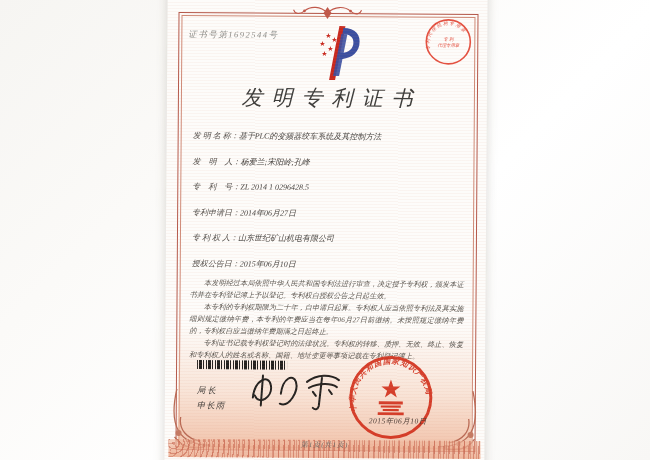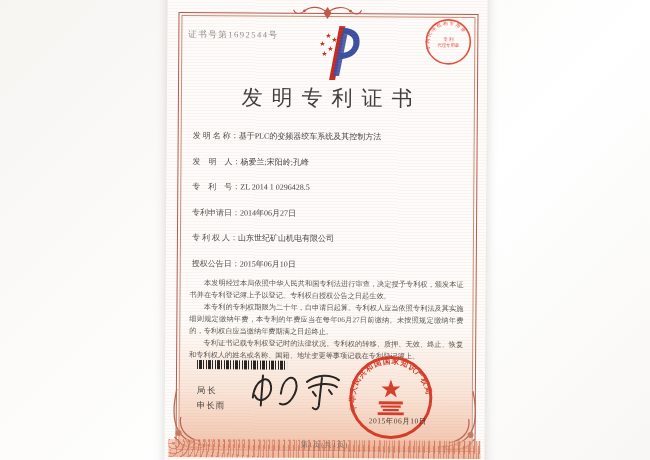--- a/index.html
+++ b/index.html
@@ -1,19 +1,20 @@
 <!DOCTYPE html>
 <html><head>
 <meta charset="utf-8">
 <style>
   html,body{margin:0;padding:0;}
   #stage{
     position:relative;width:650px;height:460px;overflow:hidden;
     background:linear-gradient(135deg,#f6f5f2 0%,#fbfaf8 30%,#ffffff 60%,#f8f7f5 100%);
     font-family:"Liberation Serif","DejaVu Serif",serif;
+    font-style:italic;
   }
   
   #page{
     position:absolute;left:166px;top:-10px;width:320px;height:482px;
     background:#fdfcfa;
     transform:rotate(0.4deg);transform-origin:50% 50%;
     box-shadow:-3px 0 8px rgba(120,110,100,.14), 3px 0 8px rgba(120,110,100,.14);
   }
   
   #page::after{

